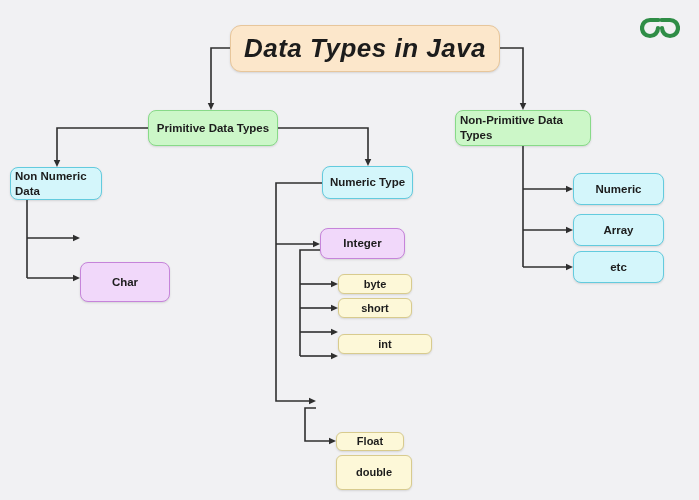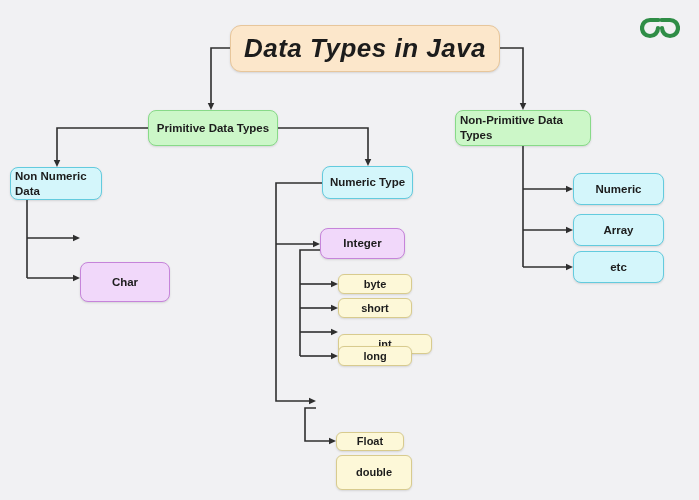--- a/index.html
+++ b/index.html
@@ -101,21 +101,20 @@
 
   <div class="node cyan n-nonnumeric">Non Numeric Data</div>
   <div class="node cyan n-numeric">Numeric Type</div>
 
   <div class="node purple n-char">Char</div>
 
   <div class="node purple n-integer">Integer</div>
   <div class="node yellow small n-byte">byte</div>
   <div class="node yellow small n-short">short</div>
   <div class="node yellow small n-int">int</div>
-  <div class="node yellow small n-long">long</div>
 
   <div class="node yellow small n-float">Float</div>
   <div class="node yellow small n-double">double</div>
 
   <div class="node cyan n-string">Numeric</div>
   <div class="node cyan n-etc">etc</div>
   <div class="node cyan n-array">Array</div>
 
 </div>
 

